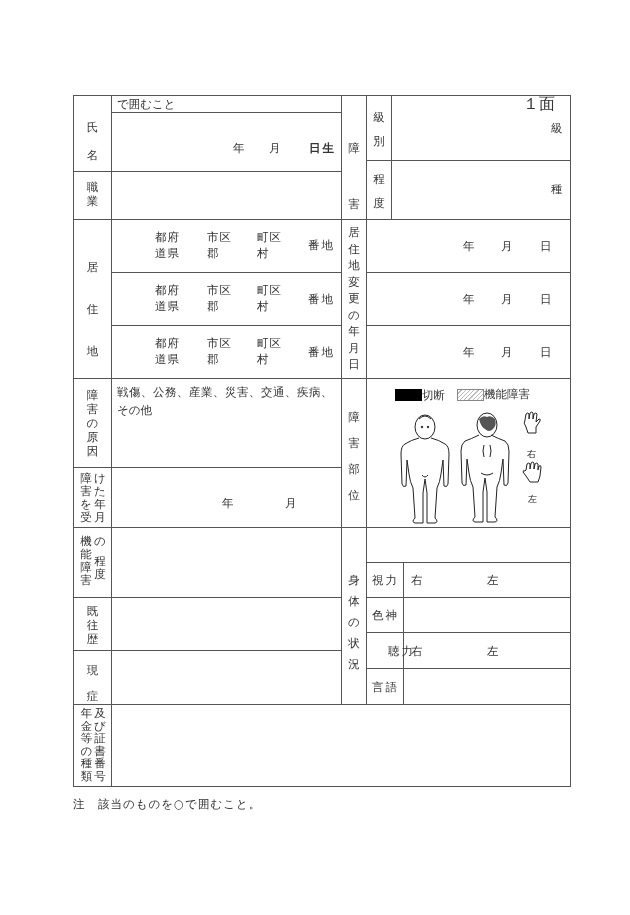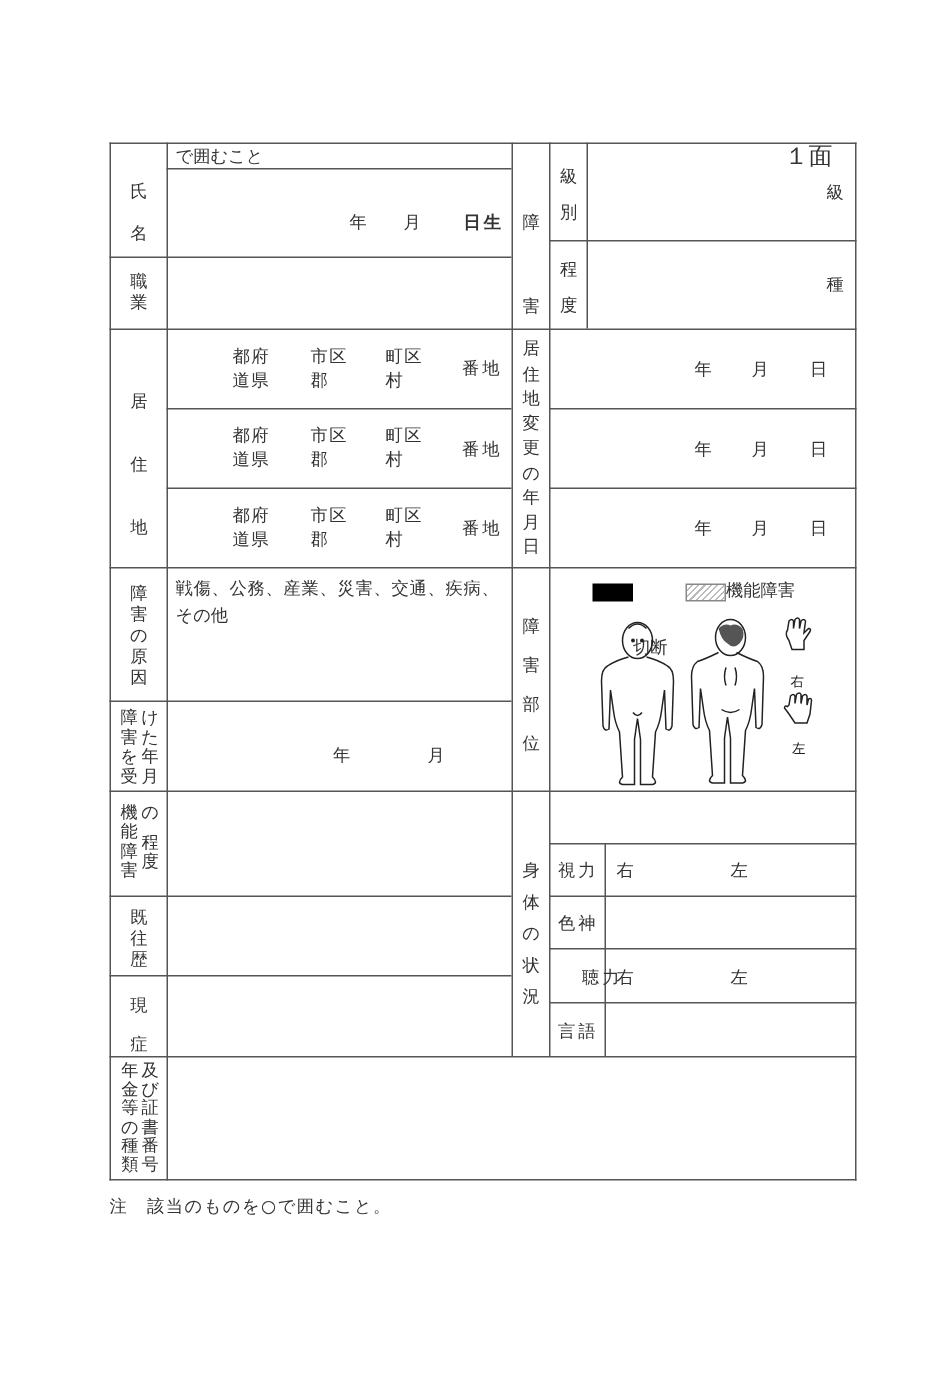--- a/index.html
+++ b/index.html
@@ -179,21 +179,21 @@
   <div class="t" style="left:222px;top:496px;">年</div>
   <div class="t" style="left:285px;top:496px;">月</div>
 
   <div class="vt" style="left:342px;top:404px;width:24px;line-height:26px;">
     <span>障</span>
     <span>害</span>
     <span>部</span>
     <span>位</span>
   </div>
   <div class="legend-cut"></div>
-  <div class="t" style="left:422px;top:388px;margin-top:36px;">切断</div>
+  <div class="t" style="left:422px;top:388px;">切断</div>
   <div class="legend-func"></div>
   <div class="t" style="left:484px;top:388px;font-family:Liberation Mono, monospace;">機能障害</div>
 
   <svg class="abs" style="left:395px;top:405px;" width="160" height="120" viewBox="0 0 160 120">
     <g fill="none" stroke="#222" stroke-width="1">
 
       <g>
         <ellipse cx="30" cy="22" rx="10" ry="12"></ellipse>
         <path d="M24 14 q6 -6 12 0"></path>
         <circle cx="27" cy="22" r="0.8" fill="#222"></circle>

